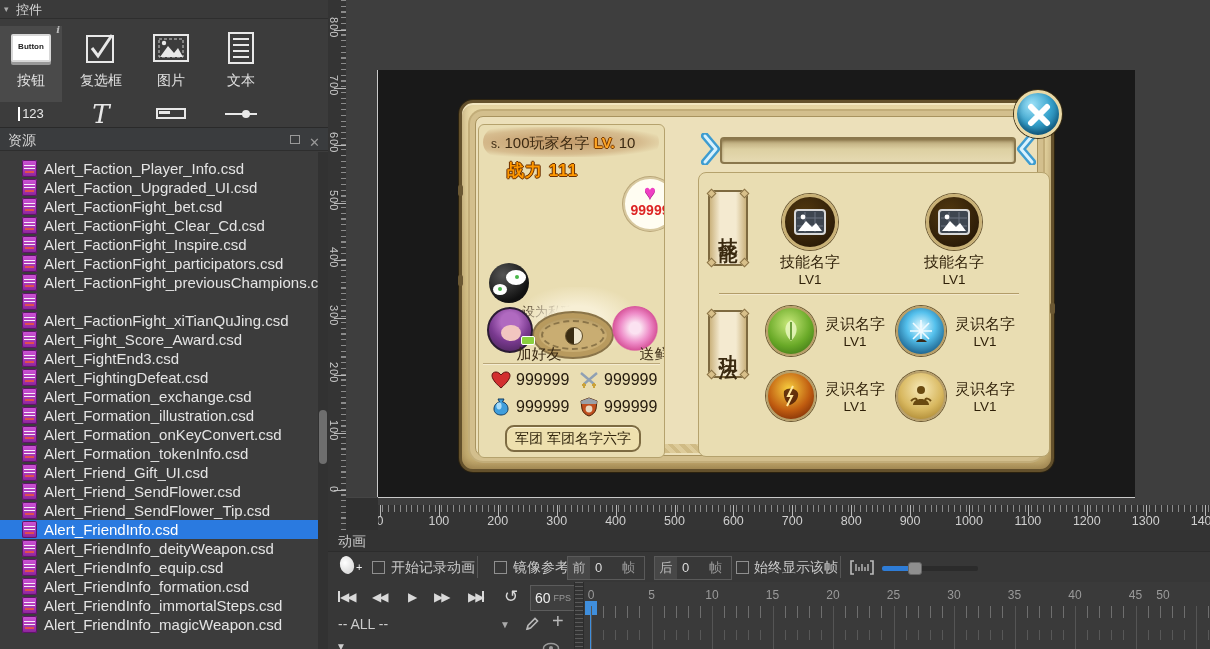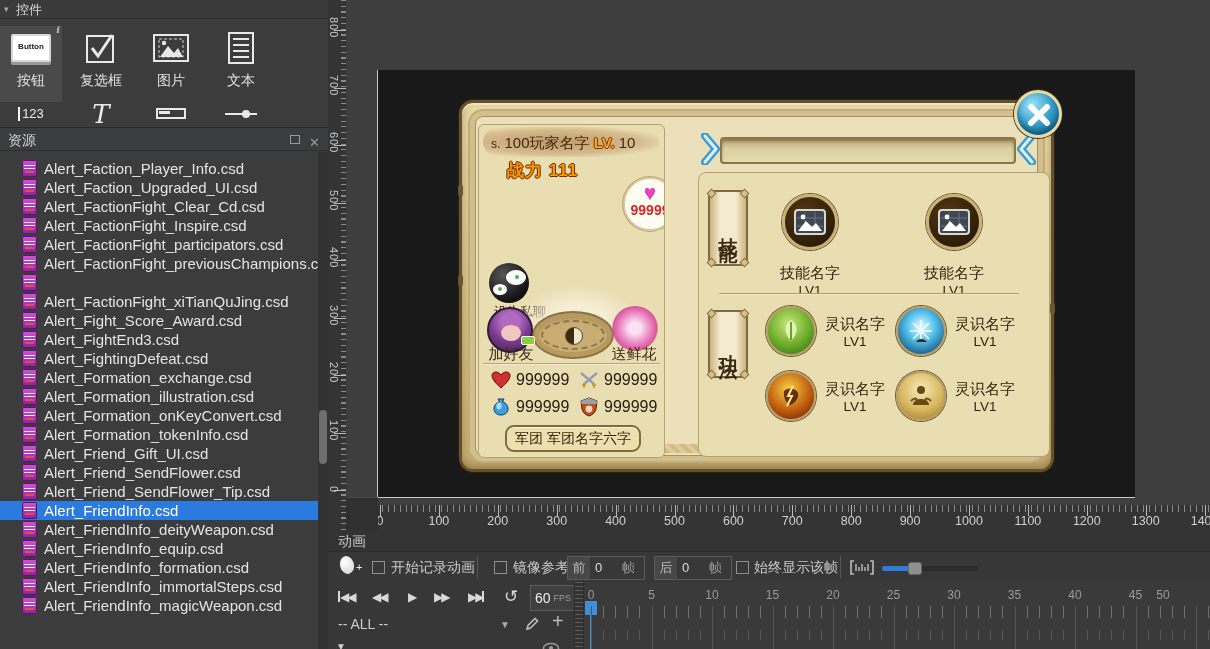--- a/index.html
+++ b/index.html
@@ -96,21 +96,21 @@
   #charm .h { display:block; font-size:20px; line-height:22px; color:#ef3fc3;
     text-shadow:0 1px 0 #a01880; margin-top:2px;}
   #charm .v { display:block; font-size:14px; font-weight:bold; color:#dd2424; line-height:14px; }
   #chatbtn { position:absolute; left:10px; top:138px; width:40px; height:40px; border-radius:50%;
     background:radial-gradient(circle at 35% 30%,#555,#111 70%); }
   #chatbtn .b1,#chatbtn .b2 { position:absolute; background:#fff; border-radius:50%; }
   #chatbtn .b1 { width:20px; height:15px; right:3px; top:7px; }
   #chatbtn .b2 { width:14px; height:11px; left:4px; bottom:8px; }
   #chatbtn .d1,#chatbtn .d2 { position:absolute; width:4px; height:4px; border-radius:50%; background:#49b84a; }
   #chatbtn .d1 { right:10px; top:12px; } #chatbtn .d2 { left:9px; bottom:12px; }
-  .act-label { position:absolute; color:#3a2a14; font-size:13px; }
+  .act-label { position:absolute; color:#3a2a14; font-size:13px;margin-left:28px; }
   #glow { position:absolute; left:40px; top:162px; width:118px; height:66px;
     background:radial-gradient(ellipse, #f7efd5 30%, transparent 75%); }
   #avatar { position:absolute; left:8px; top:182px; width:46px; height:46px; border-radius:50%;
     background:radial-gradient(circle at 50% 30%,#b06ac0 25%,#7a3a90 55%,#40204e);
     border:2px solid #2c1c34; }
   #avatar .face { position:absolute; left:12px; top:16px; width:20px; height:16px; border-radius:50%;
     background:#f2c6c0; }
   #avatar .badge { position:absolute; right:-4px; bottom:6px; width:14px; height:9px;
     background:#8ad03e; border:1px solid #fff; border-radius:2px; }
   #bagua { position:absolute; left:53px; top:186px; width:82px; height:48px; border-radius:50%;
@@ -140,21 +140,21 @@
     border:1px solid #b5a26d; border-radius:8px; }
   .scrolltab { position:absolute; width:40px; border:2px solid #7e6a40; border-radius:5px;
     background:linear-gradient(90deg,#cbb37e,#f4ead0 28% 72%,#cbb37e);
     color:#3a2a10; font-size:19px; font-weight:bold; writing-mode:vertical-rl; text-orientation:upright;
     display:flex; align-items:center; justify-content:center; letter-spacing:6px; }
   .orn { position:absolute; width:7px; height:7px; background:#d8c08a; border:1px solid #8a7448; transform:rotate(45deg); }
   .skill { position:absolute; width:112px; text-align:center; }
   .skill-circ { width:56px; height:56px; margin:0 auto; border-radius:50%;
     background:radial-gradient(circle at 40% 32%,#52380f,#2c1c08 75%);
     border:3px solid #c9b176; box-shadow:0 0 0 1px #6b5833; display:flex; align-items:center; justify-content:center; }
-  .skill-name { font-size:15px; color:#2e1f08; margin-top:14px; }
+  .skill-name { font-size:15px; color:#2e1f08; margin-top:3px; }
   .skill-lv { font-size:13.5px; color:#2e1f08; }
   #sec-divider { position:absolute; left:719px; top:293px; width:300px; height:1px; background:#b29c68;
     box-shadow:0 1px 0 #f2e8cc; }
   .spirit-circ { position:absolute; width:50px; height:50px; border-radius:50%;
     border:2px solid #b89f68; box-shadow:0 0 0 1px #6b5833; display:flex; align-items:center; justify-content:center; }
   .sp-leaf { background:radial-gradient(circle at 45% 35%,#c8e87a,#6aaa28 55%,#2e6410); }
   .sp-frost { background:radial-gradient(circle at 50% 40%,#e8faff,#54c0ec 40%,#14537e 85%); }
   .sp-rage { background:radial-gradient(circle at 45% 35%,#f8d040,#c05c10 55%,#5e1804); }
   .sp-gold { background:radial-gradient(circle at 50% 35%,#f8eab8,#d8b860 55%,#9a7420); }
   .sp-label { position:absolute; width:74px; text-align:center; color:#2e1f08; }
@@ -273,20 +273,27 @@
             <i></i>
           </span>
           <span>Alert_Faction_Player_Info.csd</span>
         </div>
         <div class="res-item">
           <span class="csd-icon">
             <i></i>
             <i></i>
           </span>
           <span>Alert_Faction_Upgraded_UI.csd</span>
+        </div>
+        <div class="res-item">
+          <span class="csd-icon">
+            <i></i>
+            <i></i>
+          </span>
+          <span>Alert_FactionFight_bet.csd</span>
         </div>
         <div class="res-item">
           <span class="csd-icon">
             <i></i>
             <i></i>
           </span>
           <span>Alert_FactionFight_Clear_Cd.csd</span>
         </div>
         <div class="res-item">
           <span class="csd-icon">

